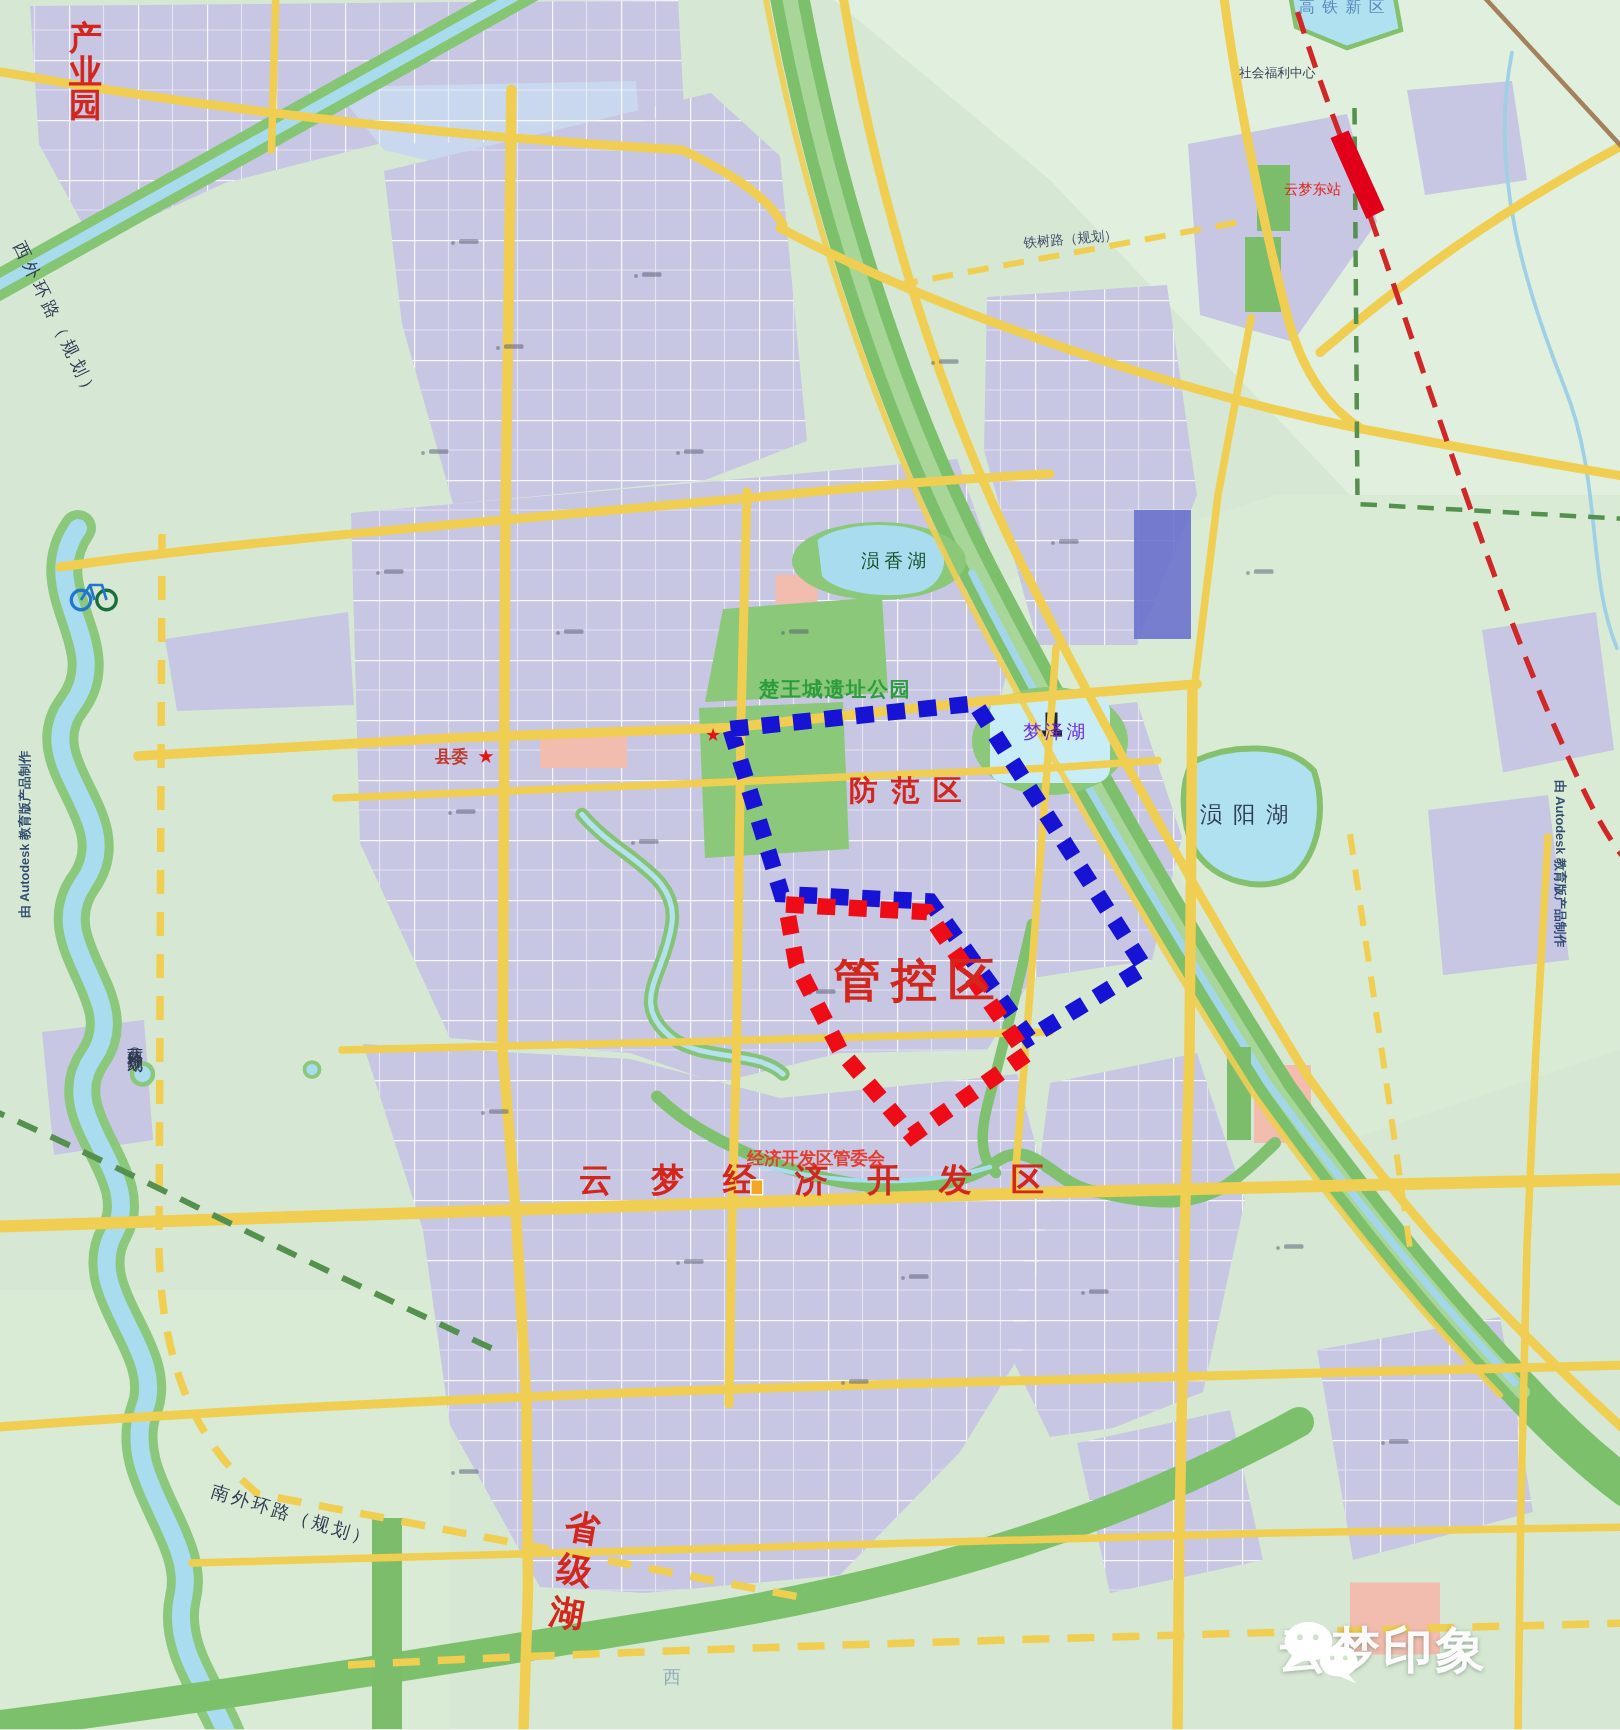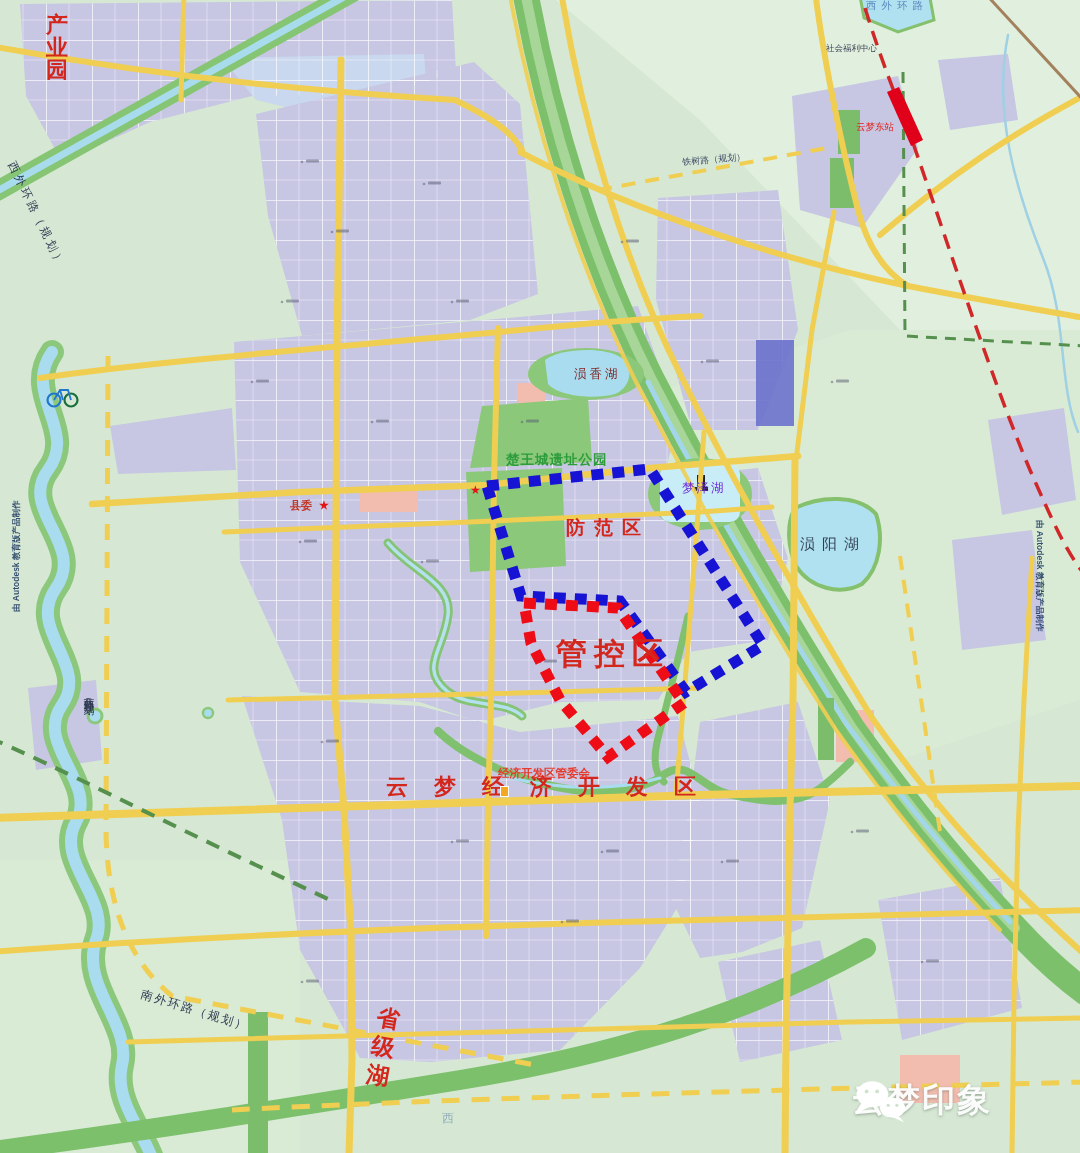--- a/index.html
+++ b/index.html
@@ -215,25 +215,25 @@
 
 <div class="lbl red-big vert" style="left:382px;top:988px;font-size:23px;letter-spacing:29px;transform:rotate(10deg);transform-origin:top center;">省级湖</div>
 
 <div class="lbl" style="left:506px;top:453px;font-size:13.5px;font-weight:bold;letter-spacing:1px;color:#2d9c3c;text-align:center;">楚王城遗址公园</div>
 
 <div class="lbl" style="left:498px;top:768px;font-size:11.5px;font-weight:bold;color:#e53c2e;">经济开发区管委会</div>
 <div style="position:absolute;left:500px;top:786px;width:7px;height:9px;background:#f5a623;border:1px solid #fff;"></div>
 
 <div class="lbl" style="left:682px;top:482px;font-size:12.5px;letter-spacing:2px;color:#6d28d9;">梦泽湖</div>
 
-<div class="lbl" style="left:574px;top:368px;font-size:12.5px;letter-spacing:3px;color:#7f1d1d;">涢香湖</div>
+<div class="lbl" style="left:574px;top:368px;font-size:12.5px;letter-spacing:3px;color:#14532d;">涢香湖</div>
 
 <div class="lbl" style="left:800px;top:536px;font-size:15px;letter-spacing:7px;color:#0f172a;opacity:.8;">涢阳湖</div>
 
-<div class="lbl" style="left:866px;top:0px;font-size:10.5px;letter-spacing:5px;color:#4a7ab5;opacity:.85;">西外环路</div>
+<div class="lbl" style="left:866px;top:0px;font-size:10.5px;letter-spacing:5px;color:#4a7ab5;opacity:.85;">高铁新区</div>
 
 <div class="lbl" style="left:290px;top:500px;font-size:11px;font-weight:bold;color:#c0392b;">
   <span>县委</span>
   <span style="color:#e51414;margin-left:4px;">★</span>
 </div>
 <div class="lbl" style="left:470px;top:484px;font-size:12px;color:#e51414;">★</div>
 
 <div class="lbl" style="left:856px;top:122px;font-size:9.5px;color:#e0221a;">云梦东站</div>
 
 <div class="lbl" style="left:826px;top:44px;font-size:8.5px;color:#3a3f55;">社会福利中心</div>

